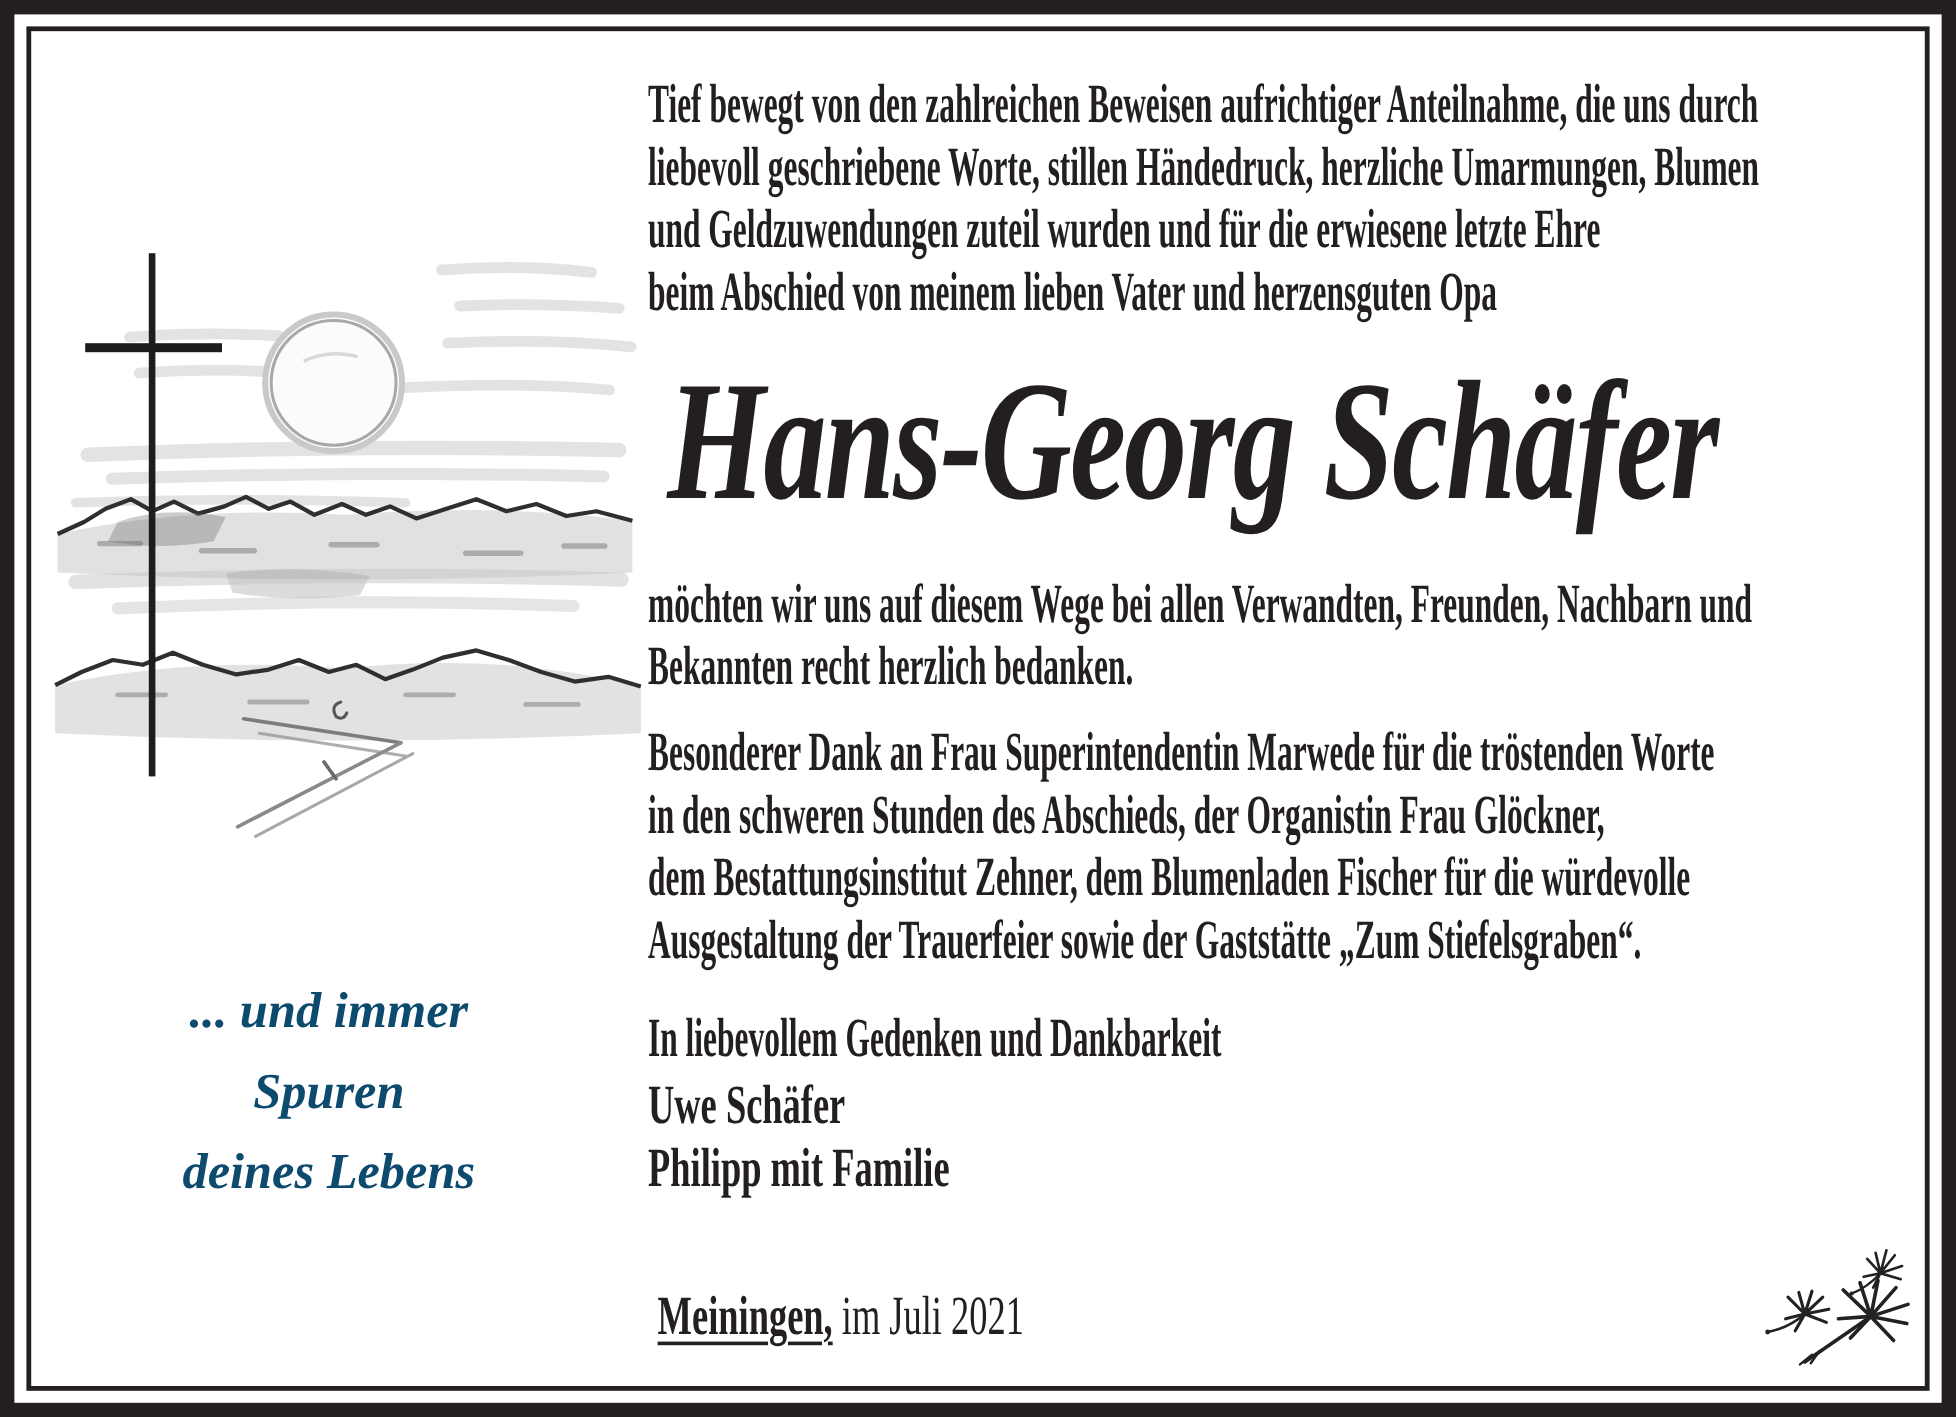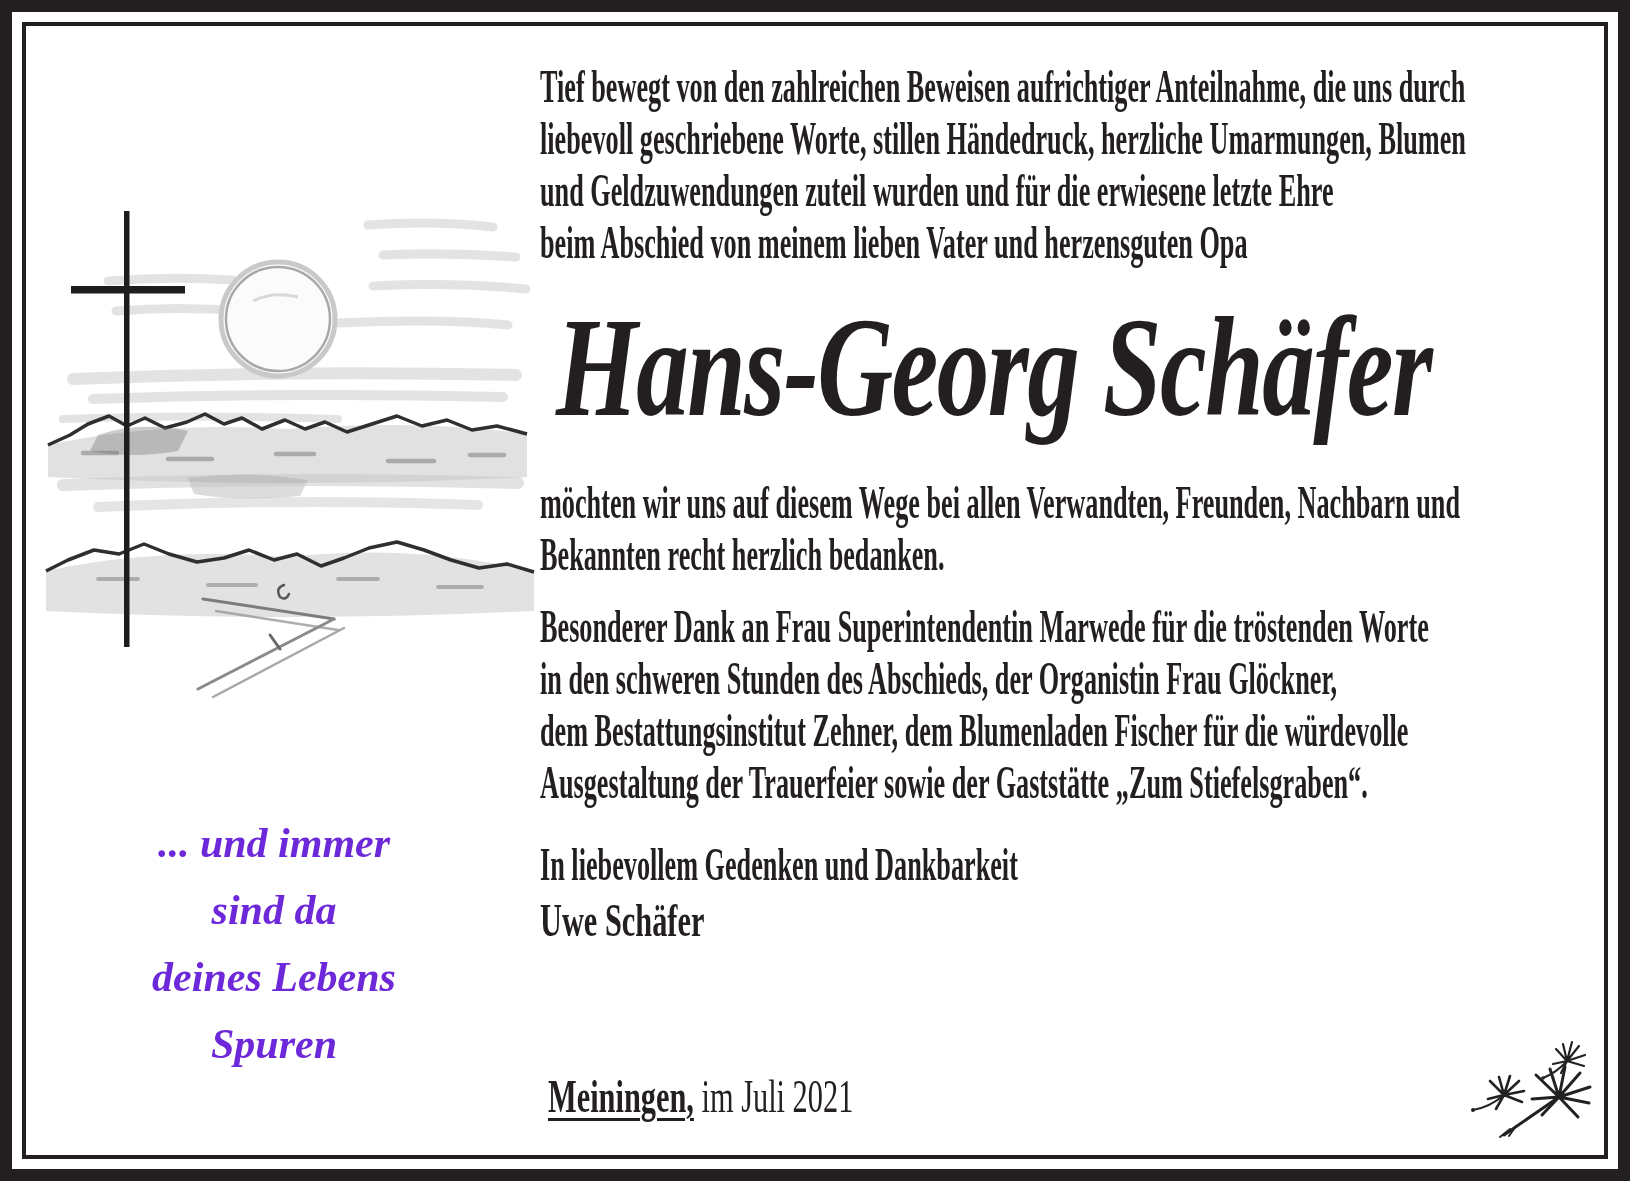--- a/index.html
+++ b/index.html
@@ -39,21 +39,21 @@
     font-size:46px; line-height:50px; white-space:nowrap;
   }
   .placedate .place {
     font-weight:700; text-decoration:underline;
     text-decoration-thickness:3px; text-underline-offset:6px;
   }
   .placedate .date { font-weight:400; }
 
   .poem {
     position:absolute; left:118px; top:810px; width:312px; text-align:center;
-    font-size:42px; line-height:67px; font-weight:700; font-style:italic; color:#6d28d9;
+    font-size:42px; line-height:67px; font-weight:700; font-style:italic; color:#0c4a6e;
   }
 
   .sketch { position:absolute; left:38px; top:183px; }
   .seeds { position:absolute; left:1466px; top:1033px; }
 </style>
 </head>
 <body>
 
 <div class="page">
   <div class="outer-frame"></div>
@@ -101,23 +101,22 @@
       <path d="M232,452 l10,14" stroke="#6a6a6a" stroke-width="3"></path>
     </g>
     <g fill="#1d1d1d">
       <rect x="86" y="28" width="5.5" height="436"></rect>
       <rect x="33" y="103" width="114" height="7.5"></rect>
     </g>
   </svg>
 
   <div class="poem">
     <div>... und immer</div>
-    <div>sind da</div>
+    <div>Spuren</div>
     <div>deines Lebens</div>
-    <div>Spuren</div>
   </div>
 
   <div class="block" style="top:62px;">
     <div class="tline"><span class="c58">Tief bewegt von den zahlreichen Beweisen aufrichtiger Anteilnahme, die uns durch</span></div>
     <div class="tline"><span class="c58">liebevoll geschriebene Worte, stillen Händedruck, herzliche Umarmungen, Blumen</span></div>
     <div class="tline"><span class="c58">und Geldzuwendungen zuteil wurden und für die erwiesene letzte Ehre</span></div>
     <div class="tline"><span class="c58">beim Abschied von meinem lieben Vater und herzensguten Opa</span></div>
   </div>
 
   <div class="block name-line" style="top:292px; left:556px;">
@@ -135,20 +134,21 @@
     <div class="tline"><span class="c58">dem Bestattungsinstitut Zehner, dem Blumenladen Fischer für die würdevolle</span></div>
     <div class="tline"><span class="c58">Ausgestaltung der Trauerfeier sowie der Gaststätte „Zum Stiefelsgraben“.</span></div>
   </div>
 
   <div class="block" style="top:840px;text-align:right;">
     <div class="tline"><span class="c58">In liebevollem Gedenken und Dankbarkeit</span></div>
   </div>
 
   <div class="block mourners" style="top:896px;">
     <div class="tline"><span class="c70">Uwe Schäfer</span></div>
+    <div class="tline"><span class="c70">Philipp mit Familie</span></div>
   </div>
 
   <div class="block placedate" style="top:1072px; left:548px;text-align:center;">
     <span class="wrap">
       <span class="place">Meiningen,</span>
       <span class="date">im Juli 2021</span>
     </span>
   </div>
 
   <svg class="seeds" width="140" height="110" viewBox="0 0 140 110">

